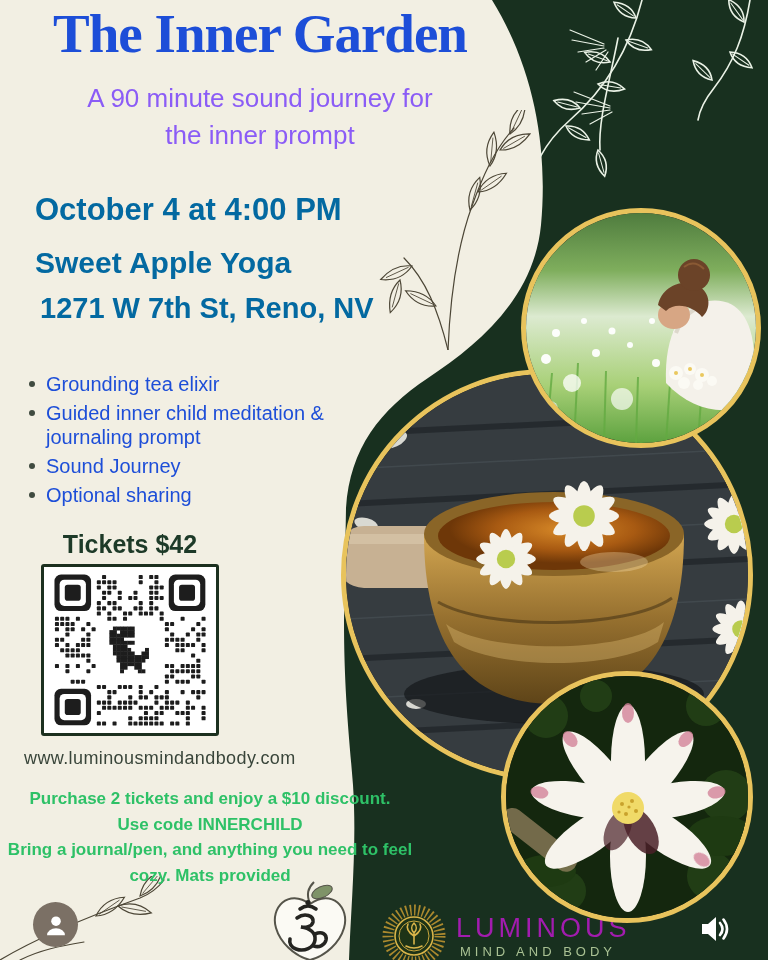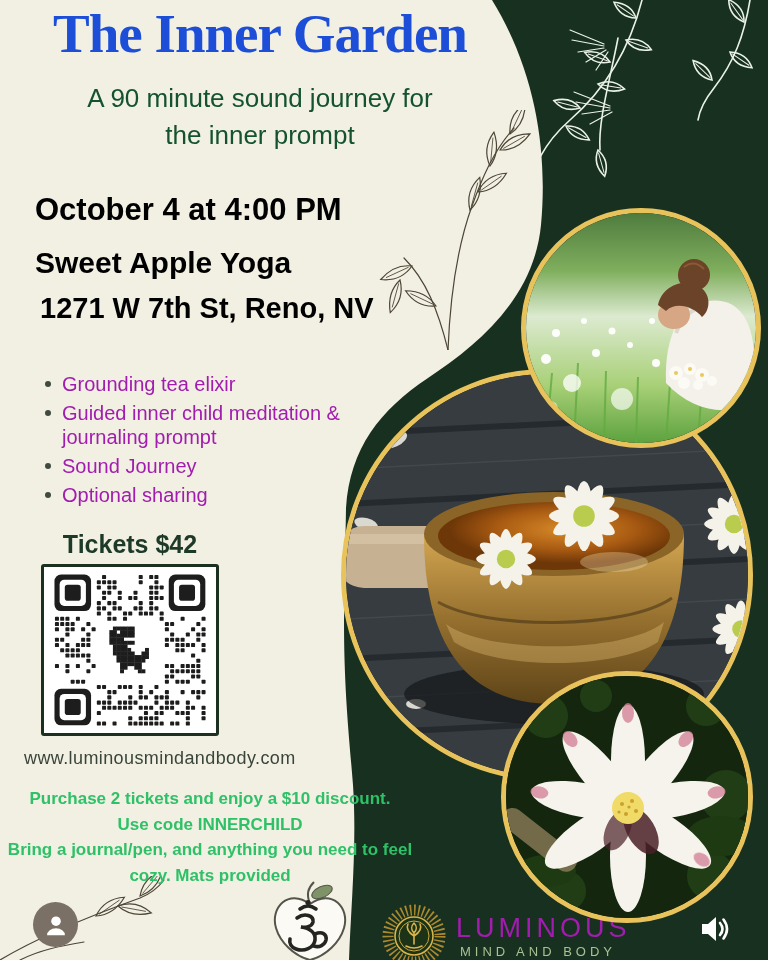--- a/index.html
+++ b/index.html
@@ -5,28 +5,28 @@
   html,body{margin:0;padding:0;background:#000;}
   .stage{position:relative;width:768px;height:960px;overflow:hidden;
          background:#f2efe3;font-family:"Liberation Sans",sans-serif;}
   .abs{position:absolute;}
   svg{display:block;}
 
   .title{left:10px;top:2px;width:500px;text-align:center;
          font-family:"Liberation Serif","DejaVu Serif",serif;
          font-weight:bold;font-size:55px;letter-spacing:-1px;color:#1d4ed8;z-index:3;}
   .subtitle{left:30px;top:80px;width:460px;text-align:center;
-            font-size:26px;line-height:37px;color:#14532d;z-index:3;}
-  .event{left:35px;top:192px;color:#000000;font-weight:bold;z-index:3;}
+            font-size:26px;line-height:37px;color:#8b5cf6;z-index:3;}
+  .event{left:35px;top:192px;color:#0369a1;font-weight:bold;z-index:3;}
   .event .dt{font-size:31px;}
   .event .venue{font-size:30px;margin-top:18px;}
   .event .addr{font-size:29px;margin-top:12px;margin-left:5px;}
   .included-h{left:35px;top:338px;font-size:23px;font-weight:bold;color:#112a1a;z-index:3;}
-  .bullets{left:38px;top:372px;width:350px;z-index:3;margin:0;padding:0;list-style:none;
-           font-size:20px;line-height:24px;color:#a21caf;}
+  .bullets{left:22px;top:372px;width:350px;z-index:3;margin:0;padding:0;list-style:none;
+           font-size:20px;line-height:24px;color:#1d4ed8;}
   .bullets li{position:relative;padding-left:24px;margin-bottom:5px;}
   .bullets li::before{content:"";position:absolute;left:7px;top:9px;width:6px;height:6px;
            border-radius:50%;background:#404b40;}
   .tickets{left:40px;top:530px;width:180px;text-align:center;
            font-size:25px;font-weight:bold;color:#1d3a28;z-index:3;}
   .qr-box{left:41px;top:564px;width:172px;height:166px;background:#fff;
           border:3px solid #1c301f;border-radius:3px;z-index:3;
           display:flex;align-items:center;justify-content:center;}
   .website{left:24px;top:748px;font-size:18px;letter-spacing:.4px;color:#39453a;z-index:3;text-align:right;}
   .promo{left:0;top:786px;width:420px;text-align:center;z-index:3;

